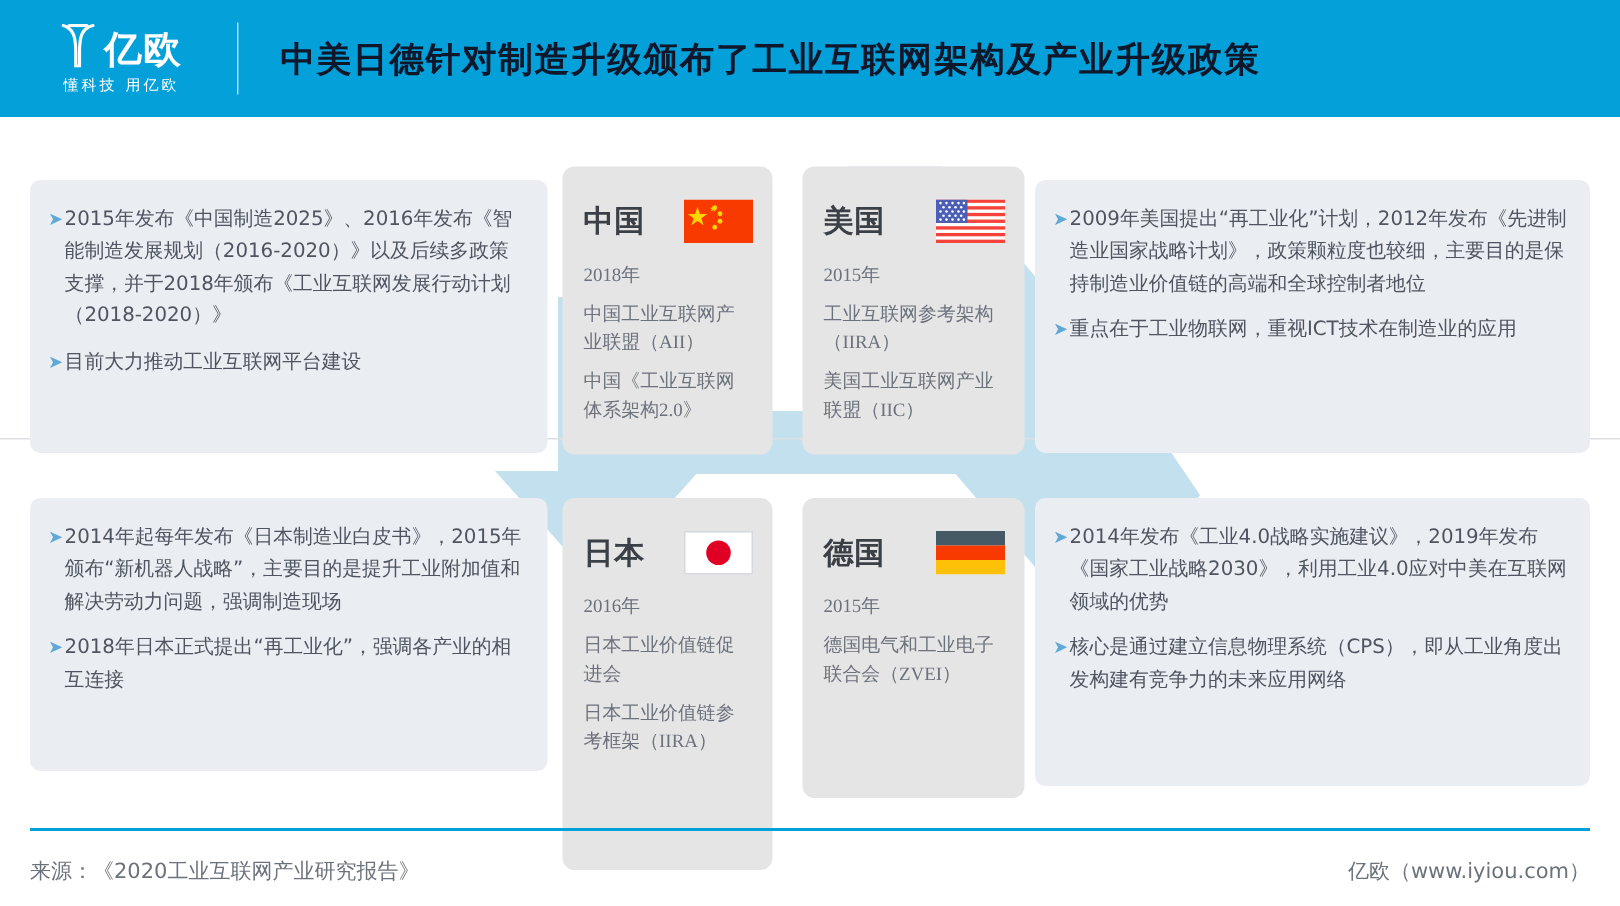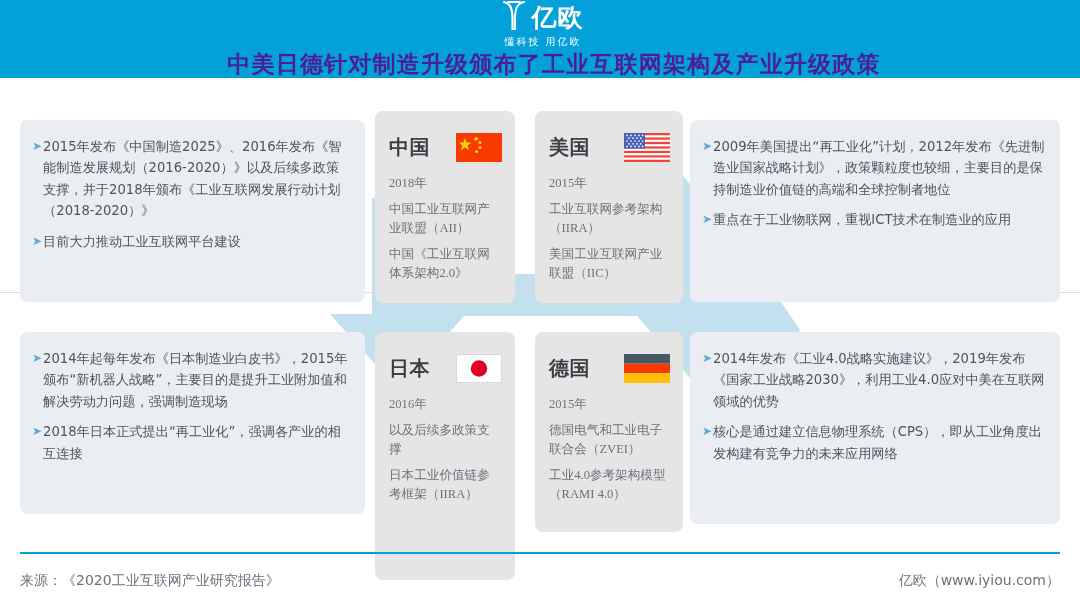--- a/index.html
+++ b/index.html
@@ -16,21 +16,20 @@
   }
 
   
   .header {
     position: absolute;
     left: 0; top: 0;
     width: 1080px; height: 78px;
     background: #03a0da;
     display: flex;
     align-items: center;
-    flex-direction: column;
   }
   .logo-block {
     width: 150px;
     display: flex;
     flex-direction: column;
     align-items: center;
     justify-content: center;
     padding-left: 6px;
   }
   .logo-row {
@@ -54,21 +53,21 @@
     margin-top: 5px;
     font-family: "DejaVu Sans", sans-serif;
   }
   .header-divider {
     width: 1px;
     height: 48px;
     background: rgba(255,255,255,0.65);
     margin: 0 0 0 2px;
   }
   .header-title {
-    color: #4c1d95;
+    color: #0f172a;
     font-size: 23px;
     font-weight: 700;
     letter-spacing: 1.2px;
     margin-left: 28px;
     font-family: "DejaVu Sans", sans-serif;
     white-space: nowrap;
   }
 
   
   .stage {
@@ -320,36 +319,35 @@
 
   <div class="card japan">
     <div class="card-head">
       <span class="card-name">日本</span>
       <svg class="flag" viewBox="0 0 46 29">
         <rect x="0.5" y="0.5" width="45" height="28" fill="#ffffff" stroke="#d5d8dd" stroke-width="1"></rect>
         <circle cx="23" cy="14.5" r="8.2" fill="#e00024"></circle>
       </svg>
     </div>
     <div class="card-line">2016年</div>
-    <div class="card-line">以及后续多政策支撑</div>
+    <div class="card-line">日本工业价值链促进会</div>
     <div class="card-line">日本工业价值链参考框架（IIRA）</div>
   </div>
 
   <div class="card germany">
     <div class="card-head">
       <span class="card-name">德国</span>
       <svg class="flag" viewBox="0 0 46 29">
         <rect x="0" y="0" width="46" height="9.67" fill="#455a64"></rect>
         <rect x="0" y="9.67" width="46" height="9.67" fill="#f93a00"></rect>
         <rect x="0" y="19.34" width="46" height="9.66" fill="#ffc107"></rect>
       </svg>
     </div>
     <div class="card-line">2015年</div>
     <div class="card-line">德国电气和工业电子联合会（ZVEI）</div>
-    <div class="card-line">工业4.0参考架构模型（RAMI 4.0）</div>
   </div>
 
 </div>
 
 <div class="footer-rule"></div>
 <div class="footer">
   <span class="footer-text">来源：《2020工业互联网产业研究报告》</span>
   <span class="footer-text">亿欧（www.iyiou.com）</span>
 </div>
 

